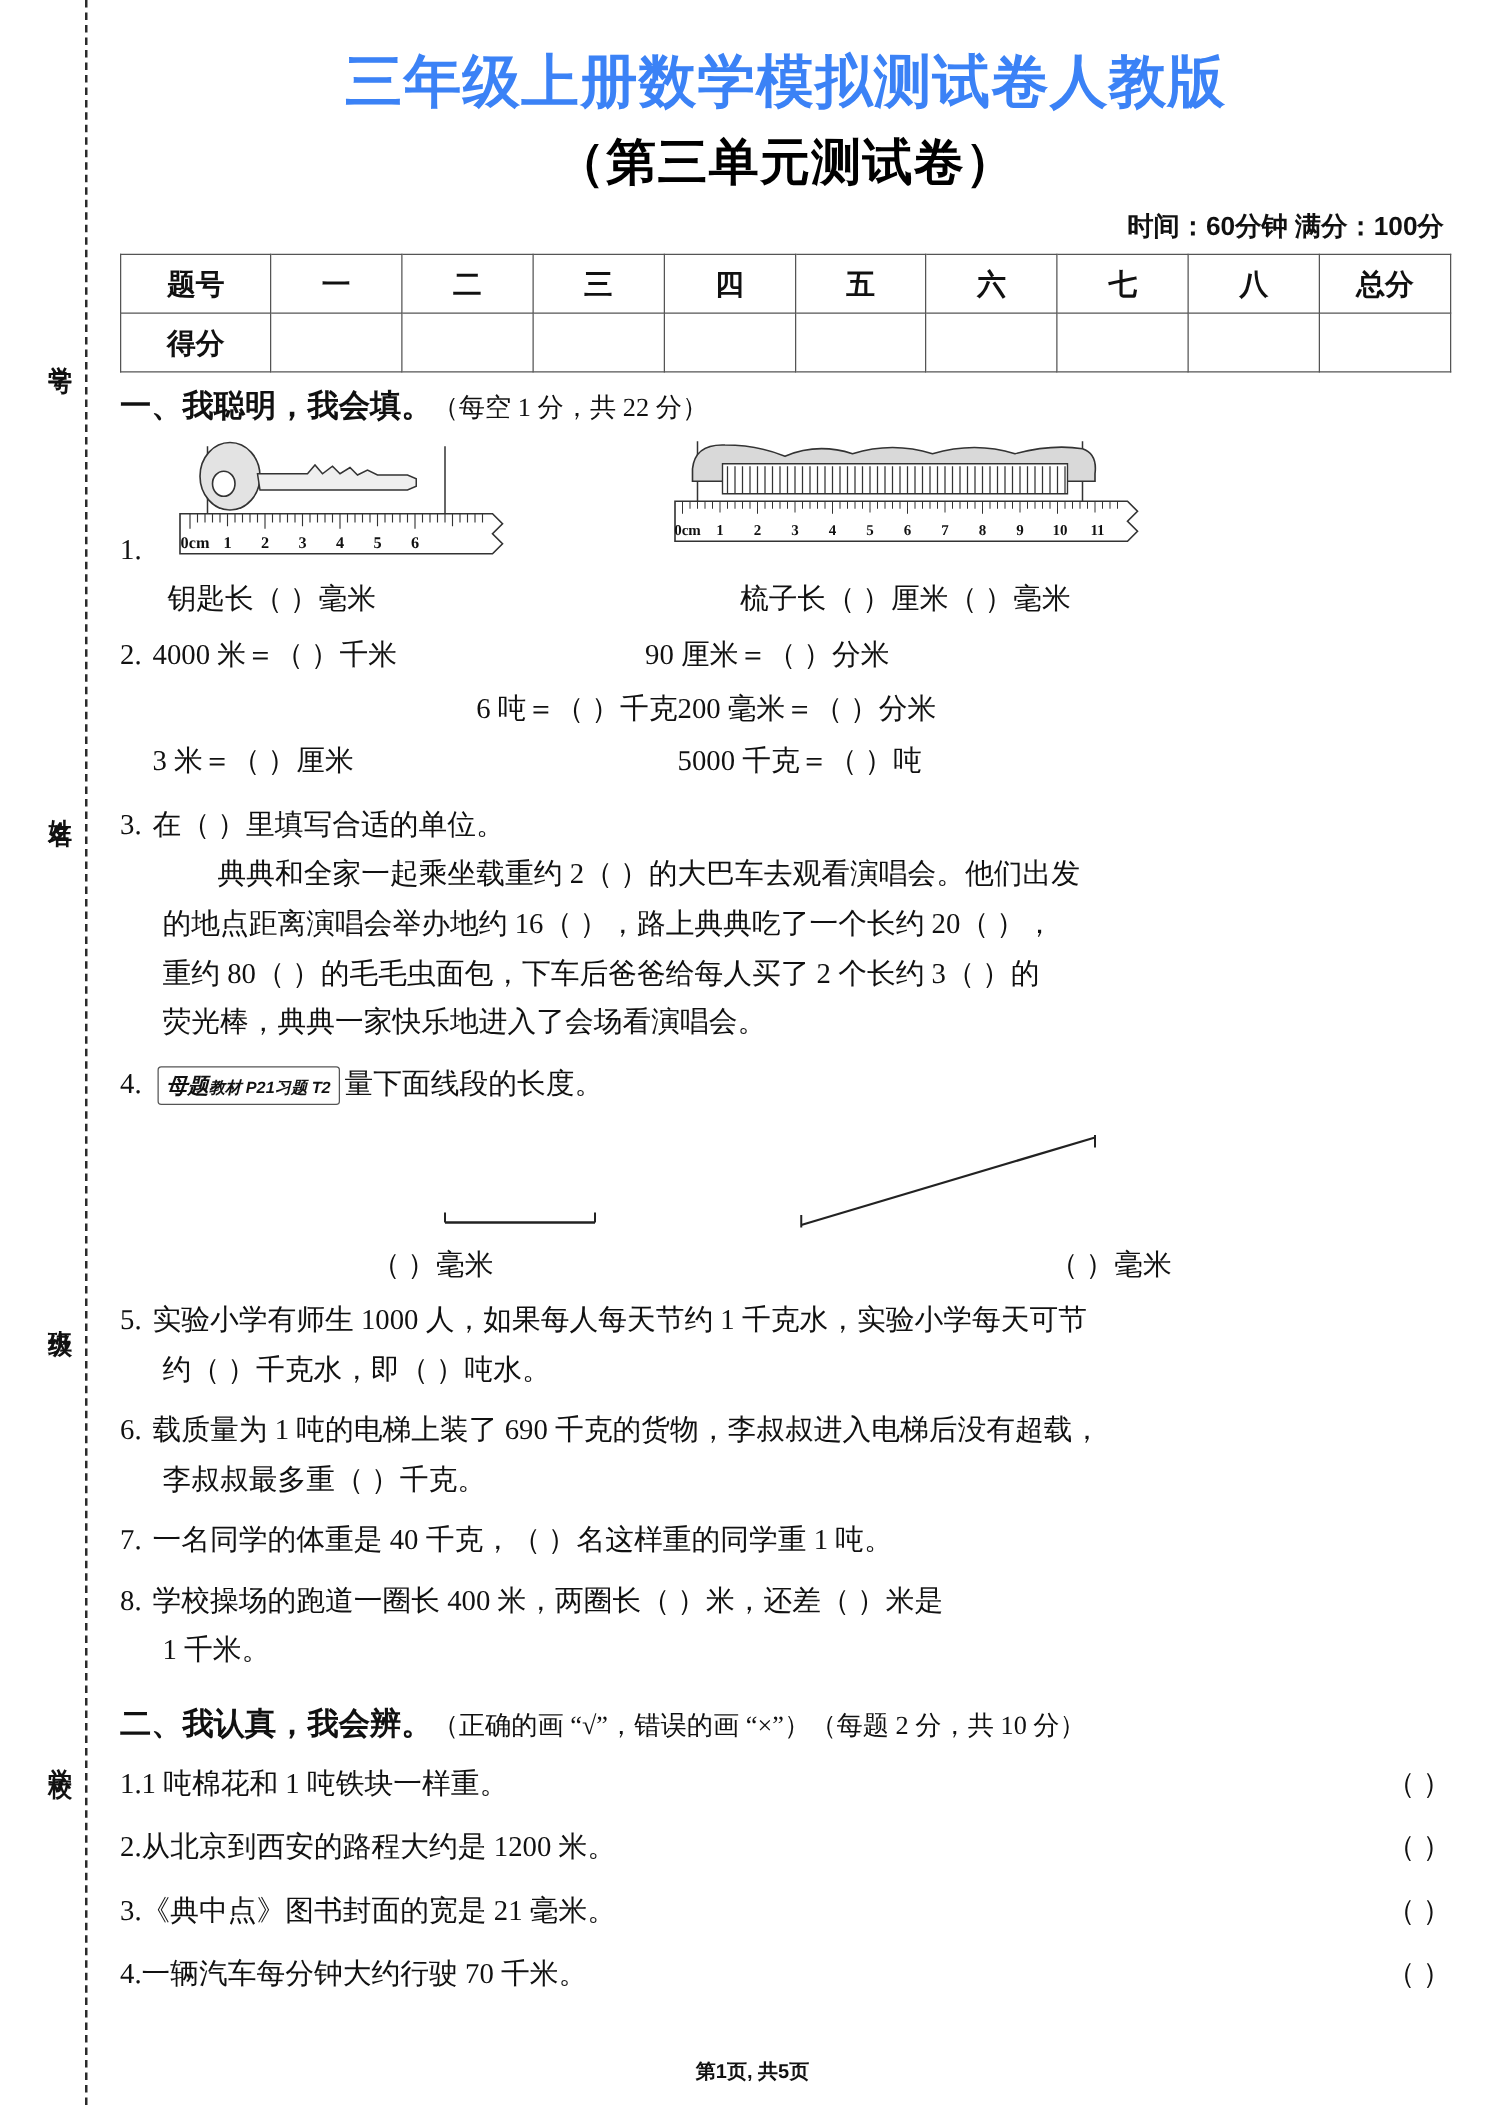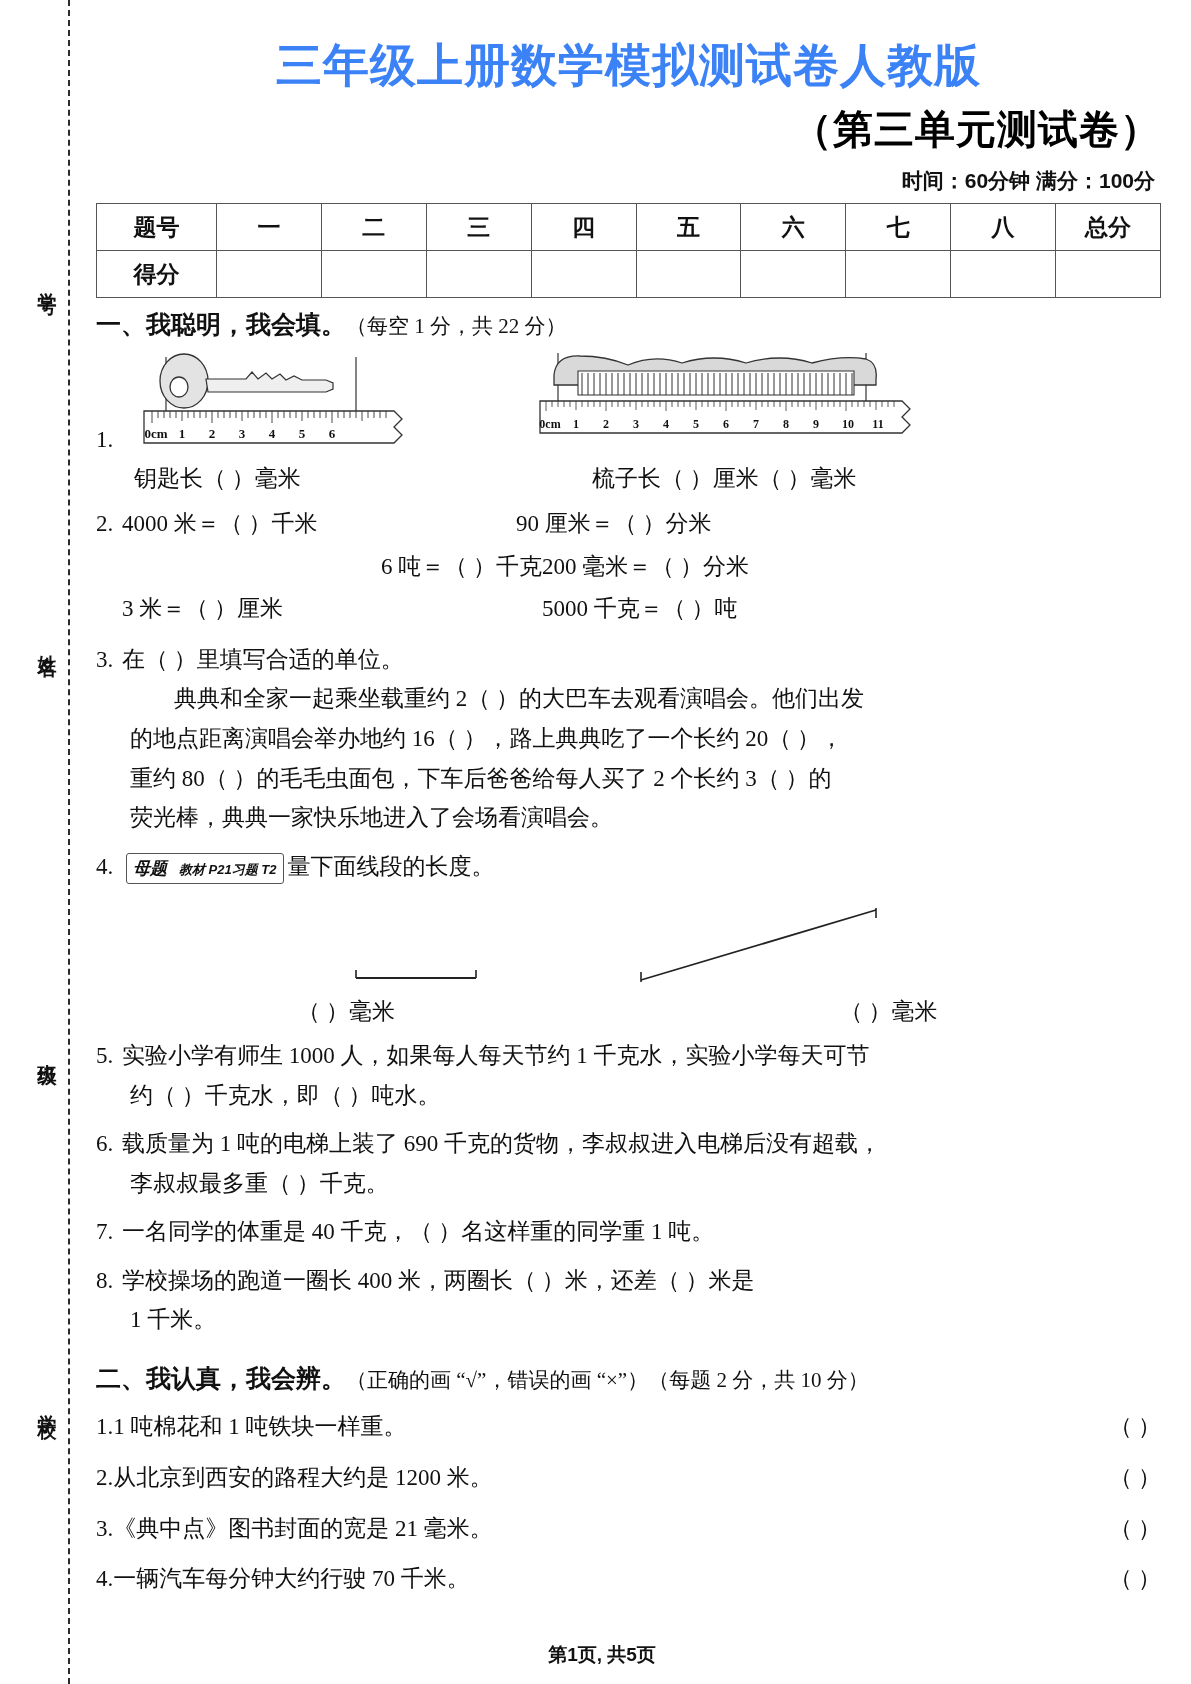--- a/index.html
+++ b/index.html
@@ -31,21 +31,21 @@
 
   h1.title{
     margin:0;padding-top:38px;
     font-family:"Liberation Sans","DejaVu Sans",sans-serif;
     font-weight:bold;font-size:46px;line-height:1.18;text-align:center;
     letter-spacing:1px;color:#3b82f6;
   }
   h2.subtitle{
     margin:10px 0 0 0;
     font-family:"Liberation Sans","DejaVu Sans",sans-serif;
-    font-weight:bold;font-size:40px;text-align:right;letter-spacing:1px;color:#000;
+    font-weight:bold;font-size:40px;text-align:center;letter-spacing:1px;color:#000;
   }
   .meta{
     margin-top:10px;text-align:right;padding-right:6px;
     font-family:"Liberation Sans","DejaVu Sans",sans-serif;
     font-size:21px;font-weight:600;
   }
 
   table.score{
     margin-top:8px;width:100%;border-collapse:collapse;table-layout:fixed;
   }
@@ -85,35 +85,35 @@
   .col-a{width:420px;}
   .col-b{flex:1;}
 
   .badge{
     display:inline-block;border:1px solid #555;border-radius:3px;
     padding:0 6px;margin:0 4px;vertical-align:middle;
     font-family:"Liberation Sans","DejaVu Sans",sans-serif;
     font-style:italic;font-size:15px;font-weight:bold;white-space:nowrap;
   }
   .badge .b1{font-size:17px;}
-  .badge .b2{font-size:13px;padding-left:12px;}
+  .badge .b2{font-size:13px;}
 
   .seg-area{position:relative;height:110px;margin-top:4px;}
   .seg-cap{display:flex;font-size:23px;margin-top:-4px;}
   .seg-cap .s1{width:420px;text-align:center;padding-left:40px;}
   .seg-cap .s2{flex:1;text-align:center;padding-left:60px;}
 
   .tf{font-size:23px;line-height:1.6;margin-top:14px;display:flex;}
   .tf .tx{flex:1;}
   .tf .mark{width:110px;text-align:right;}
 
   .footer{
     position:absolute;left:13px;right:0;bottom:16px;text-align:center;
     font-family:"Liberation Sans","DejaVu Sans",sans-serif;
-    font-weight:bold;font-size:19px;
+    font-weight:bold;font-size:16px;
   }
 </style>
 </head>
 <body>
 
 <div class="page">
 
   <div class="binding"></div>
   <div class="vlabel" id="vl-xuehao">学号：</div>
   <div class="vlabel" id="vl-xingming">姓名：</div>

